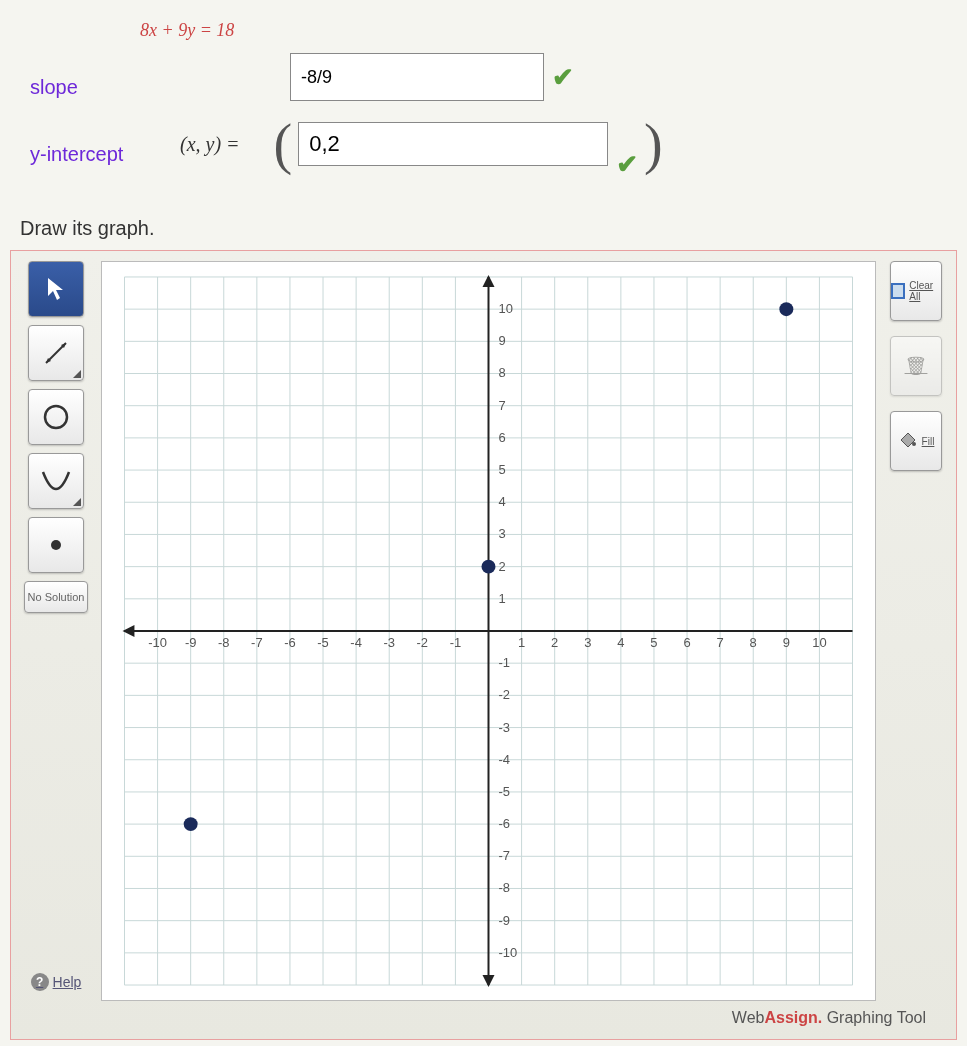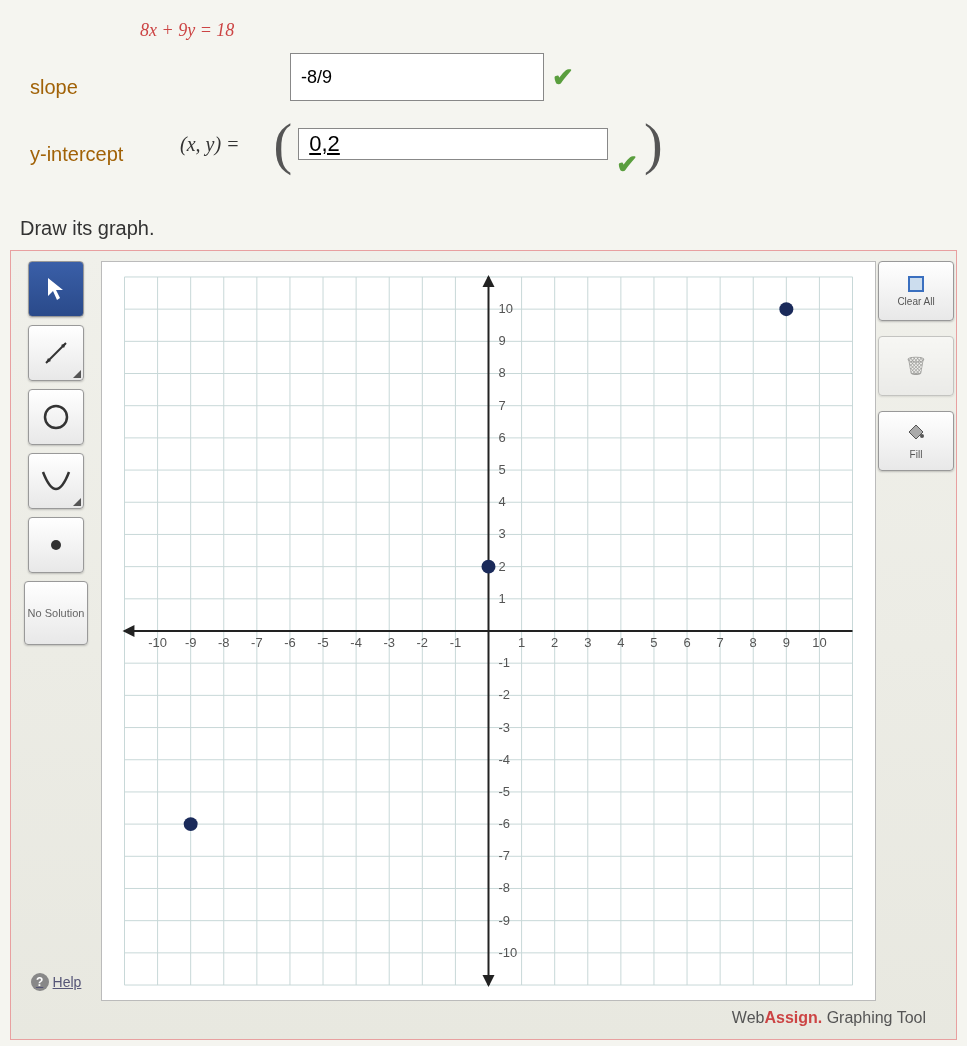--- a/index.html
+++ b/index.html
@@ -18,40 +18,40 @@
       margin-left: 110px;
       margin-bottom: 12px;
     }
     .row {
       display: flex;
       align-items: center;
       margin-bottom: 15px;
       font-size: 20px;
     }
     .label {
-      color: #a16207;
+      color: #6d28d9;
       width: 150px;
       margin-top: 21px;
     }
     .xy-label {
       font-family: Georgia, serif;
       font-style: italic;
       color: #333;
       margin-right: 28px;
     }
     .answer-input {
       border: 1px solid #888;
       background: #fff;
       padding: 6px 10px;
       font-size: 18px;
       min-width: 140px;
       height: 48px;
       font-family: Arial, sans-serif;
     }
-    .answer-input.big { font-size: 22px; min-width: 190px; height: 32px; text-decoration: underline; }
+    .answer-input.big { font-size: 22px; min-width: 190px; height: 44px; }
     .check-icon {
       color: #5a9e3e;
       font-size: 26px;
       margin-left: 8px;
       font-weight: bold;
     }
     .check-icon.lower { align-self: flex-end; margin-bottom: -8px; }
     .paren {
       font-family: Georgia, serif;
       font-size: 56px;
@@ -103,21 +103,21 @@
     .tool-btn .corner {
       position: absolute;
       bottom: 2px;
       right: 2px;
       width: 0; height: 0;
       border-left: 8px solid transparent;
       border-bottom: 8px solid #555;
     }
     .no-solution-btn {
       width: 64px;
-      height: 64px;
+      height: 32px;
       background: linear-gradient(#fff, #e8e8e8);
       border: 1px solid #999;
       border-radius: 4px;
       font-size: 11px;
       color: #666;
       cursor: pointer;
       line-height: 1.3;
       box-shadow: 0 1px 2px rgba(0,0,0,0.2);
     }
     .canvas-wrap {
@@ -128,34 +128,35 @@
       height: 740px;
     }
     .right-tools {
       display: flex;
       flex-direction: column;
       gap: 15px;
       width: 60px;
       align-items: center;
     }
     .right-btn {
-      width: 76px;
+      width: 52px;
       height: 60px;
       background: linear-gradient(#fff, #e8e8e8);
       border: 1px solid #999;
       border-radius: 4px;
       display: flex;
-      flex-direction: column;
+      flex-direction: row;
       align-items: center;
       justify-content: center;
       font-size: 10px;
       color: #555;
       cursor: pointer;
       gap: 4px;
       box-shadow: 0 1px 2px rgba(0,0,0,0.2);
+      text-decoration: underline;
     }
     .right-btn .ico { font-size: 18px; }
     .right-btn.disabled { opacity: 0.5; }
     .help-link {
       display: flex;
       align-items: center;
       gap: 4px;
       color: #557;
       font-size: 14px;
       text-decoration: underline;

